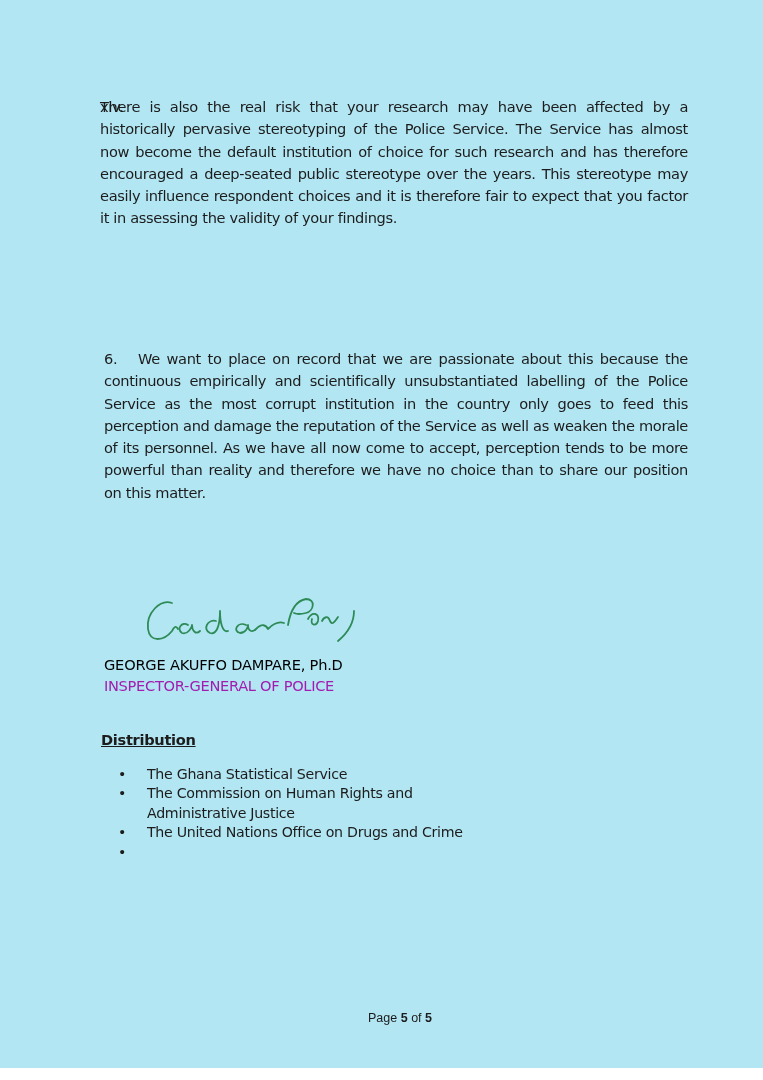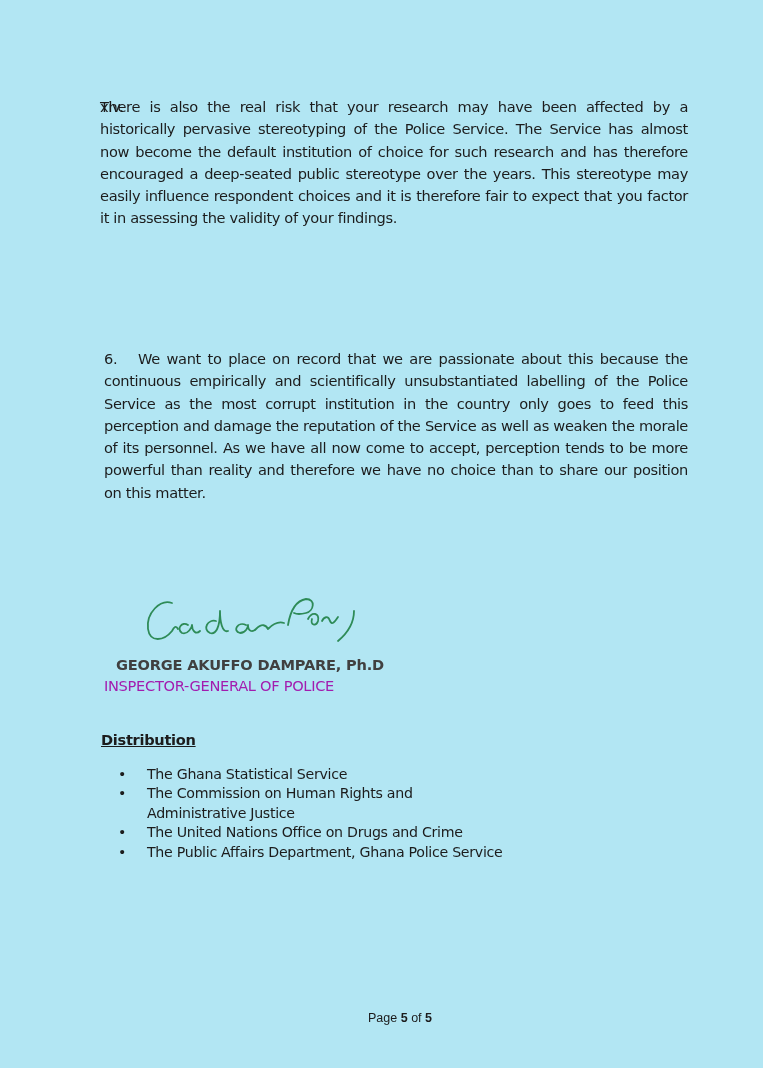--- a/index.html
+++ b/index.html
@@ -44,23 +44,22 @@
     #p6 .num { width: 34px; }
     #p7 { top: 530px; }
     #p7 .num { width: 20px; }
 
     .signature {
       position: absolute; left: 138px; top: 585px;
       width: 260px; height: 70px;
     }
     .sig-name {
       position: absolute; left: 104px; top: 656px;
-      font-weight: bold; font-size: 14.6px; letter-spacing: -0.2px;
-      color: #404040;
-      margin-left: 12px;
+      font-weight: normal; font-size: 14.6px; letter-spacing: -0.2px;
+      color: #000000;
     }
     .sig-title {
       position: absolute; left: 104px; top: 677px;
       font-size: 14.6px; letter-spacing: -0.3px;
       color: #a21caf;
     }
     .dist-heading {
       position: absolute; left: 101px; top: 731px;
       font-size: 14.6px; letter-spacing: -0.3px;
       text-decoration: underline;
@@ -116,21 +115,21 @@
 
   <div class="sig-name">GEORGE AKUFFO DAMPARE, Ph.D</div>
   <div class="sig-title">INSPECTOR-GENERAL OF POLICE</div>
 
   <div class="dist-heading">Distribution</div>
 
   <ul class="dist-list">
     <li><span class="bullet">•</span><span>The Ghana Statistical Service</span></li>
     <li style="width:300px;"><span class="bullet">•</span><span>The Commission on Human Rights and Administrative Justice</span></li>
     <li><span class="bullet">•</span><span>The United Nations Office on Drugs and Crime</span></li>
-    <li><span class="bullet">•</span><span>The Public Affairs Department, Ghana Police Service</span></li>
+    <li><span class="bullet">•</span></li>
   </ul>
 
   <div class="footer">
     <span>Page</span>
     <b>5</b>
     <span>of</span>
     <b>5</b>
   </div>
 </div>
 

